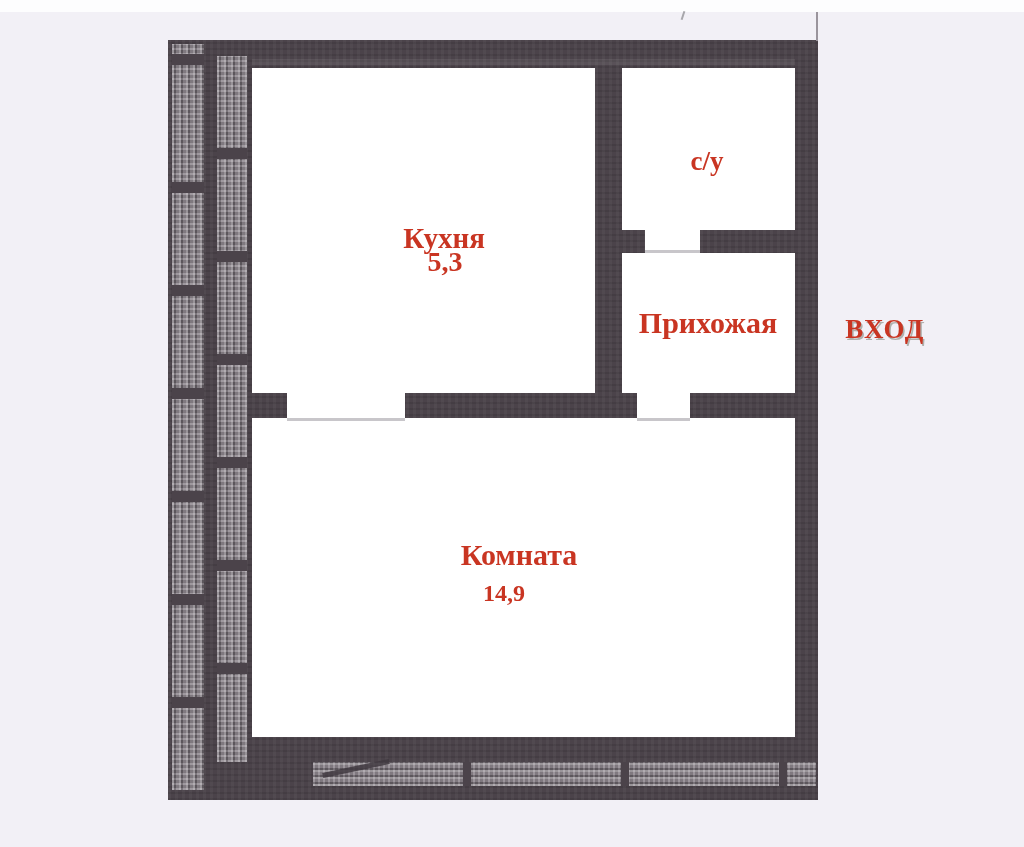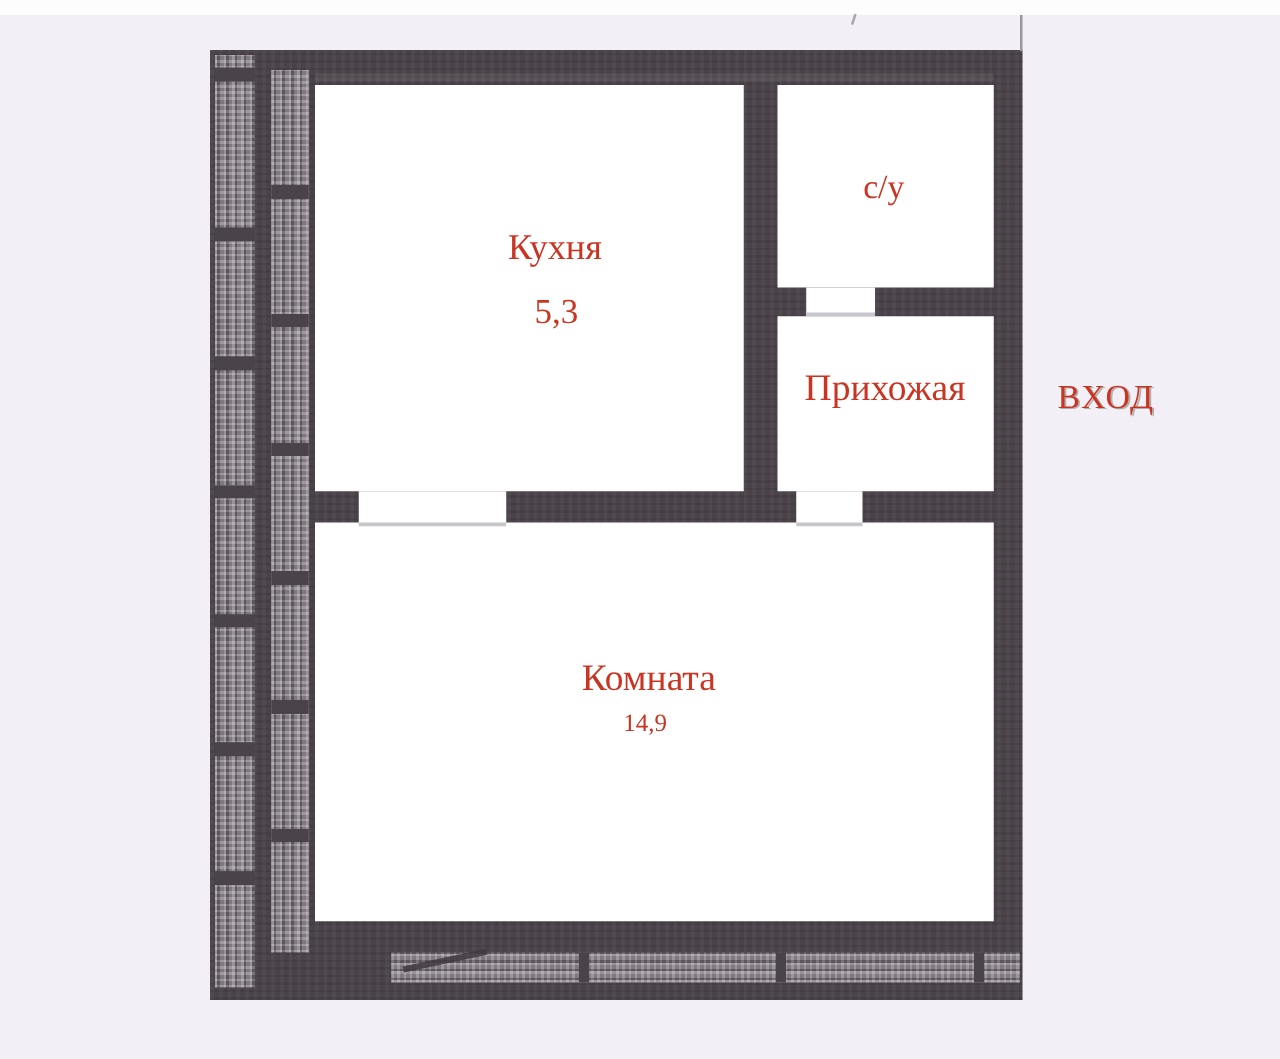--- a/index.html
+++ b/index.html
@@ -93,31 +93,32 @@
   .tick-mark{
     position:absolute;left:682px;top:11px;width:2px;height:9px;
     background:#8d8d92;opacity:.75;
     transform:rotate(18deg);
   }
 
   
   .plan-label{
     position:absolute;
     color:var(--label-red);
-    font-weight:normal;
+    font-weight:bold;
     line-height:1;
     white-space:nowrap;
     transform:translateX(-50%);
+    margin-top:12px;
   }
-  .lbl-kitchen{left:444px;top:184px;font-size:29px;}
+  .lbl-kitchen{left:444px;top:212px;font-size:29px;}
   .lbl-kitchen-area{left:445px;top:236px;font-size:28px;}
   .lbl-bathroom{left:707px;top:136px;font-size:27px;}
   .lbl-hallway{left:708px;top:296px;font-size:30px;}
   .lbl-living{left:519px;top:528px;font-size:30px;}
-  .lbl-living-area{left:516px;top:569px;font-size:20px;}
+  .lbl-living-area{left:504px;top:569px;font-size:24px;}
   .lbl-entrance{
     left:885px;top:304px;font-size:27px;letter-spacing:1.5px;
     text-shadow:1.5px 1.5px 0 rgba(95,100,85,0.45);
     text-align:right;
   }
 </style>
 </head>
 <body>
 
 <div class="canvas">

